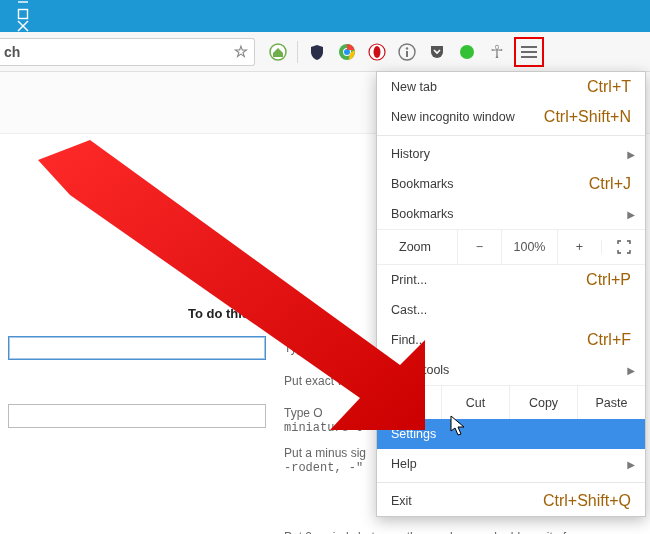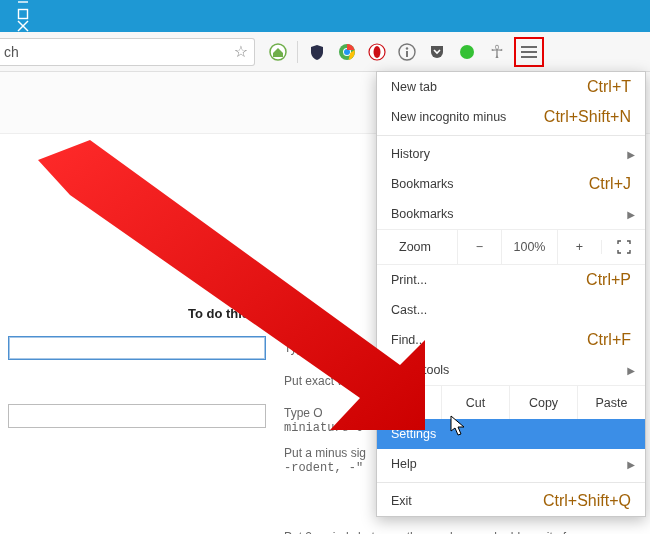--- a/index.html
+++ b/index.html
@@ -4,21 +4,21 @@
 <style>
   * { box-sizing: border-box; margin: 0; padding: 0; font-family: "Segoe UI", Arial, sans-serif; }
   body { width: 650px; height: 534px; overflow: hidden; background: #fff; position: relative; }
 
   .titlebar { background: #1e98d4; height: 32px; display: flex; justify-content: flex-end; align-items: stretch; flex-direction: column; }
   .user-badge { background: #0b6aa0; color: #fff; font-size: 11px; padding: 2px 10px; align-self: center; margin-right: 8px; border-radius: 1px; }
   .win-ctrl { width: 46px; display: flex; align-items: center; justify-content: center; color: #fff; font-size: 14px; }
   .win-ctrl svg { stroke: #fff; }
 
   .toolbar { background: #f7f7f7; height: 40px; border-bottom: 1px solid #e0e0e0; display: flex; align-items: center; padding: 0 6px 0 0; position: relative; }
-  .omnibox { flex: 0 0 auto; width: 255px; height: 28px; background: #fff; border: 1px solid #d0d0d0; border-left: none; border-radius: 0 3px 3px 0; margin-right: 8px; display: flex; align-items: center; padding: 0 6px 0 4px; font-size: 14px; color: #555; }
+  .omnibox { flex: 0 0 auto; width: 255px; height: 28px; background: #fff; border: 1px solid #d0d0d0; border-left: none; border-radius: 0 3px 3px 0; margin-right: 8px; display: flex; align-items: center; padding: 0 6px 0 4px; font-size: 14px; color: #555; font-weight: bold; }
   .omnibox .txt { flex: 1; overflow: hidden; }
   .star { color: #888; font-size: 16px; }
   .ext-row { display: flex; align-items: center; gap: 8px; margin-left: 4px; }
   .ext { width: 22px; height: 22px; display:flex; align-items:center; justify-content:center; font-size:16px; }
   .hamburger-wrap { width: 30px; height: 30px; border: 2px solid #e60000; margin-left: 6px; display:flex; align-items:center; justify-content:center; }
   .hamburger { width: 16px; height: 12px; display:flex; flex-direction:column; justify-content:space-between; }
   .hamburger span { display:block; height:2px; background:#6b6b6b; }
 
   .page { position: absolute; left: 0; top: 72px; right: 0; bottom: 0; background: #fff; }
   .spacer-grey { position:absolute; left:0; top:0; right:0; height:62px; background:#fbfbfb; border-bottom:1px solid #eee; }
@@ -171,21 +171,21 @@
     
   </div>
 </div>
 
 <div class="menu">
   <div class="row">
     <span class="lbl">New tab</span>
     <span class="sc">Ctrl+T</span>
   </div>
   <div class="row">
-    <span class="lbl">New incognito minus</span>
+    <span class="lbl">New incognito window</span>
     <span class="sc">Ctrl+Shift+N</span>
   </div>
   <div class="sep"></div>
   <div class="row">
     <span class="lbl">History</span>
     <span class="sub">▶</span>
   </div>
   <div class="row">
     <span class="lbl">Bookmarks</span>
     <span class="sc">Ctrl+J</span>

